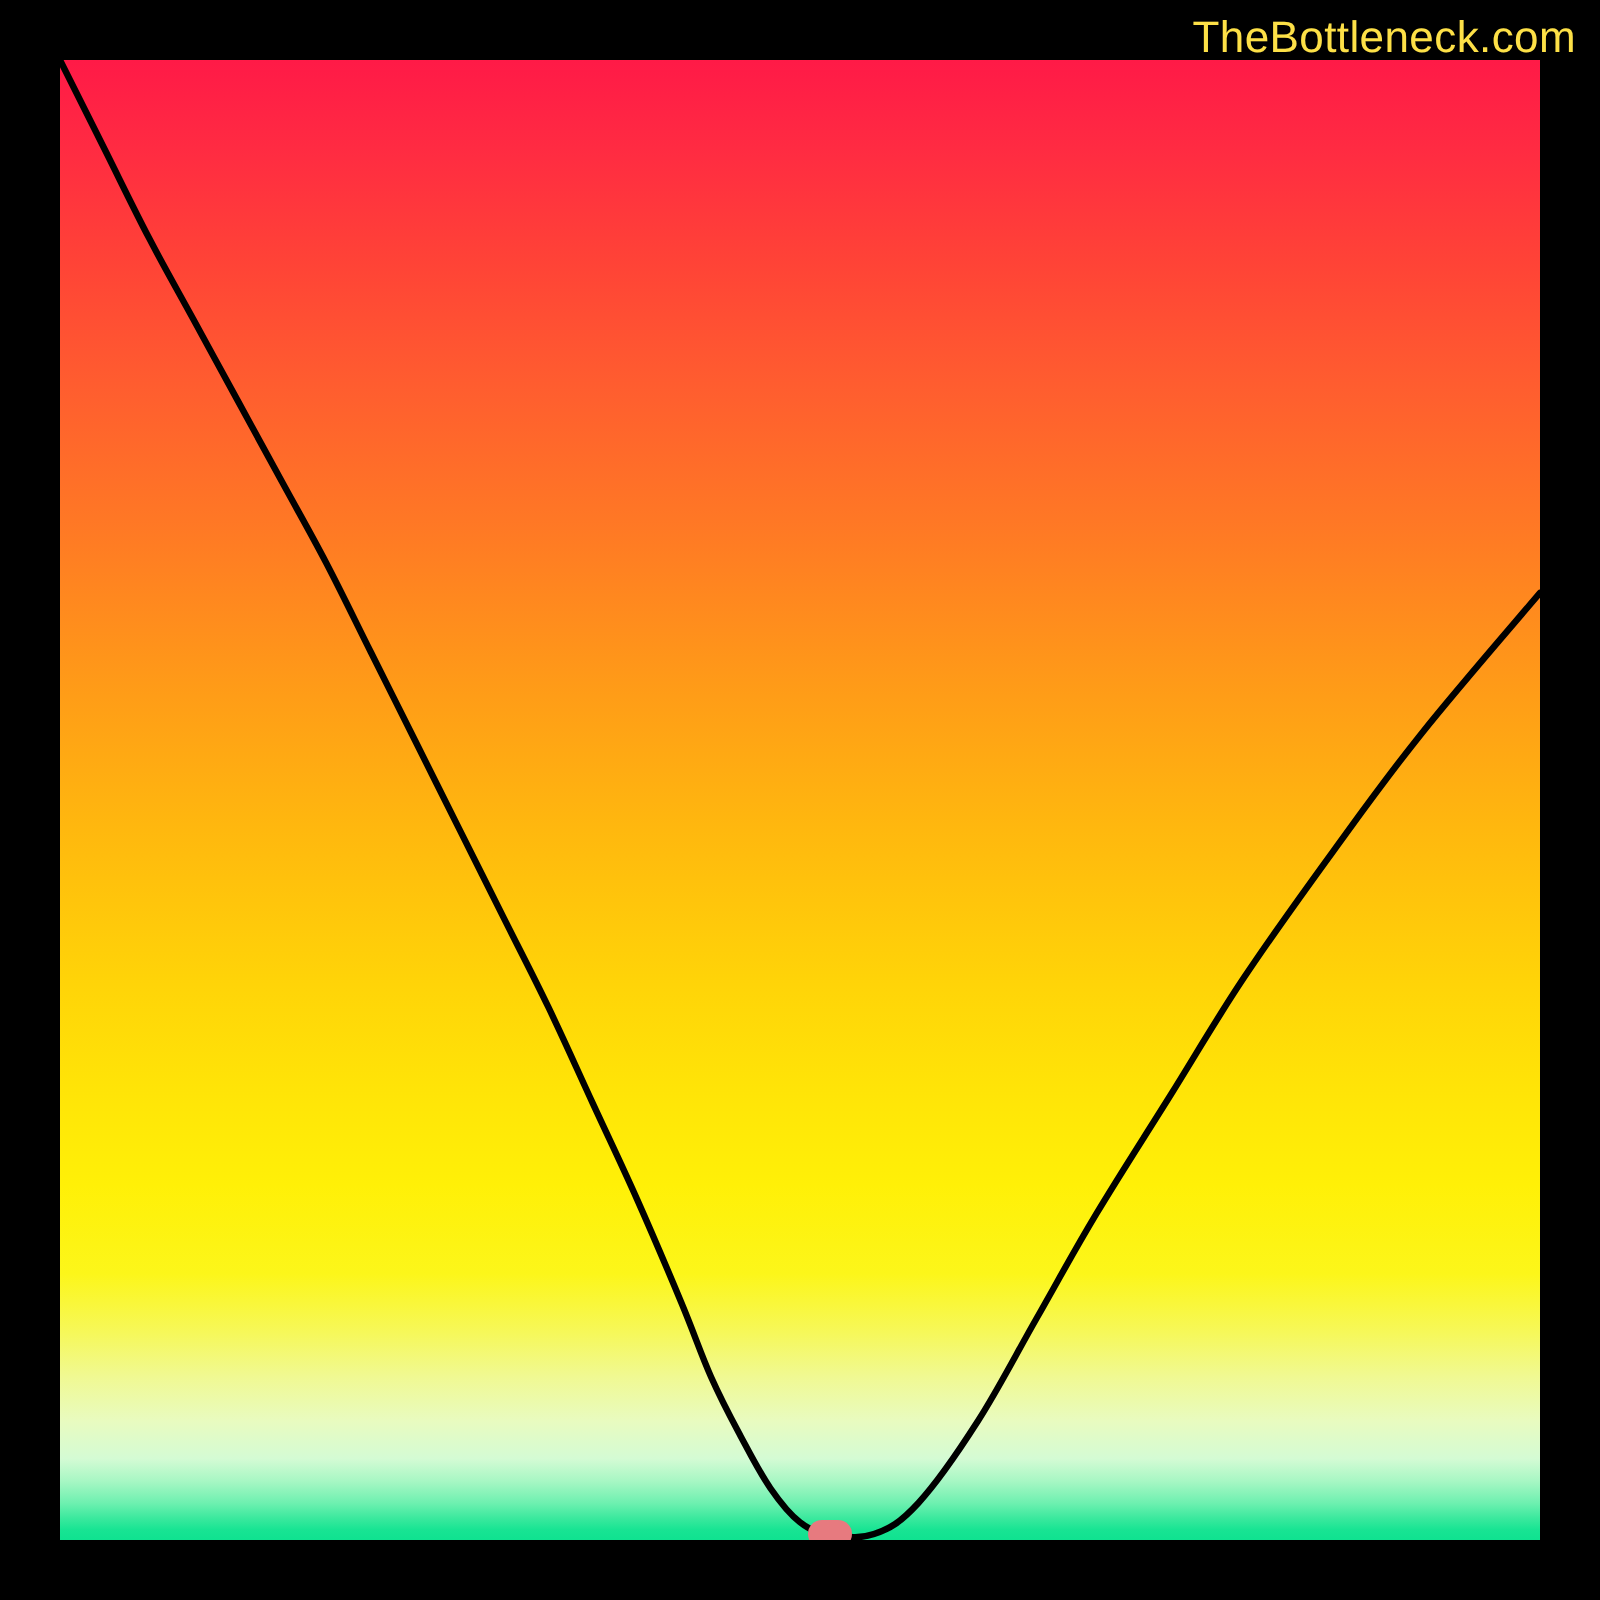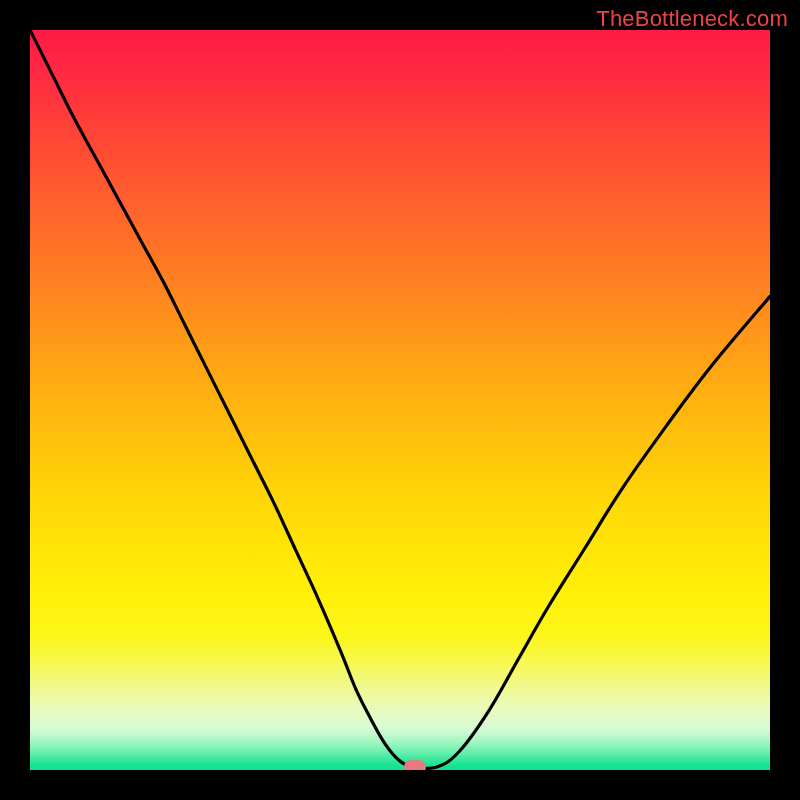--- a/index.html
+++ b/index.html
@@ -48,21 +48,21 @@
       #6ef0b0 97.5%,
       #3ce99e 98.5%,
       #18e493 99.3%,
       #0fe290 100%
     );
   }
   .watermark {
     position: absolute;
     top: 6px;
     right: 12px;
-    color: #ef4444;
+    color: #fde047;
     font-size: 22px;
     font-weight: 500;
     z-index: 5;
     user-select: none;
     letter-spacing: 0.2px;
   }
   svg.curve {
     position: absolute;
     inset: 0;
     z-index: 3;

